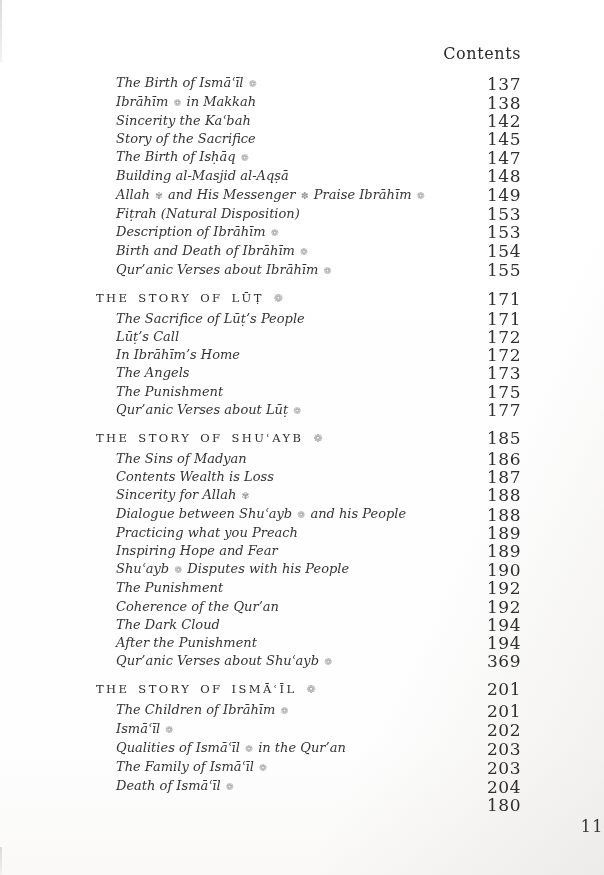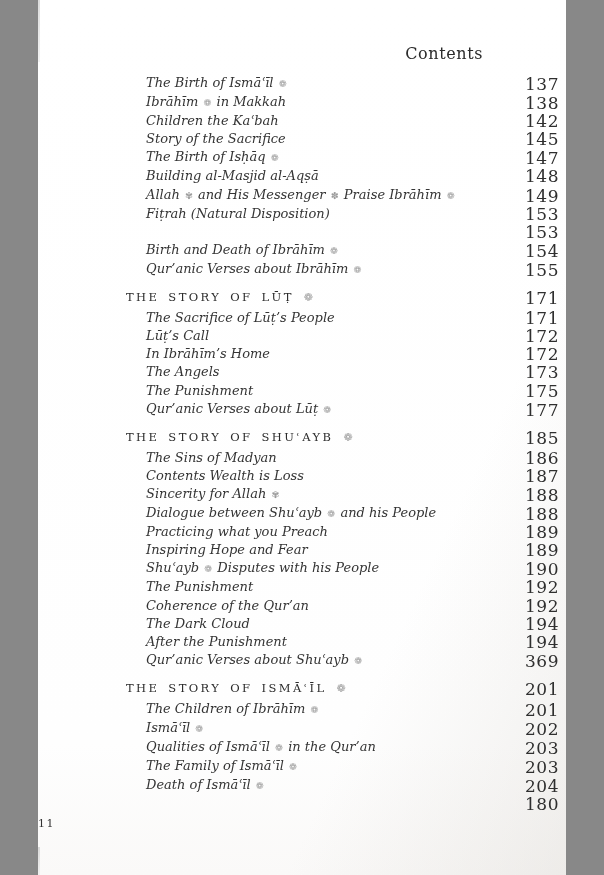--- a/index.html
+++ b/index.html
@@ -1,18 +1,18 @@
 <!DOCTYPE html>
 <html><head>
 <meta charset="utf-8">
 <style>
   html, body { margin: 0; padding: 0; background: #888; }
   .page {
     position: relative;
-    width: 528px;
+    width: 604px;
     height: 875px;
     margin: 0 auto;
     background:
       linear-gradient(115deg, rgba(255,255,255,0) 70%, rgba(214,210,204,0.35) 100%),
       linear-gradient(180deg, #ffffff 0%, #fefefe 85%, #faf9f8 100%);
     background-color: #ffffff;
     font-family: "DejaVu Serif", "Liberation Serif", serif;
     color: #2e2e2e;
     overflow: hidden;
   }
@@ -34,22 +34,23 @@
     color: #2b2b2b;
   }
   .toc {
     position: absolute;
     top: 74px;
     left: 88px;
     width: 433px;
   }
   .row {
     display: flex;
-    align-items: flex-end;
+    align-items: center;
     line-height: 18.1px;
+    margin-left: 8px;
   }
   .entry-row .title {
     font-style: italic;
     font-size: 13px;
     color: #343434;
     padding-left: 20px;
     white-space: nowrap;
   }
   .heading-row {
     margin-top: 9px;
@@ -77,22 +78,22 @@
     color: #9b9b9b;
     padding: 0 1px;
     letter-spacing: 0;
   }
   .heading-row .orn { font-size: 11px; }
   .footer-page {
     position: absolute;
     top: 817px;
     left: 0;
     width: 100%;
-    text-align: left;
-    font-size: 11px;
+    text-align: right;
+    font-size: 16px;
     letter-spacing: 1.5px;
     color: #333333;
   }
 </style>
 </head>
 <body>
 
 <div class="page">
   <div class="scan-edge top"></div>
   <div class="scan-edge bottom"></div>
@@ -103,21 +104,21 @@
       <div>
         <div class="row entry-row">
           <span class="title">The Birth of Ismāʿīl <span class="orn">❁</span></span>
           <span class="pagenum">137</span>
         </div>
         <div class="row entry-row">
           <span class="title">Ibrāhīm <span class="orn">❁</span> in Makkah</span>
           <span class="pagenum">138</span>
         </div>
         <div class="row entry-row">
-          <span class="title">Children the Kaʿbah</span>
+          <span class="title">Sincerity the Kaʿbah</span>
           <span class="pagenum">142</span>
         </div>
         <div class="row entry-row">
           <span class="title">Story of the Sacrifice</span>
           <span class="pagenum">145</span>
         </div>
         <div class="row entry-row">
           <span class="title">The Birth of Isḥāq <span class="orn">❁</span></span>
           <span class="pagenum">147</span>
         </div>
@@ -127,20 +128,21 @@
         </div>
         <div class="row entry-row">
           <span class="title">Allah <span class="orn">✾</span> and His Messenger <span class="orn">✽</span> Praise Ibrāhīm <span class="orn">❁</span></span>
           <span class="pagenum">149</span>
         </div>
         <div class="row entry-row">
           <span class="title">Fiṭrah (Natural Disposition)</span>
           <span class="pagenum">153</span>
         </div>
         <div class="row entry-row">
+          <span class="title">Description of Ibrāhīm <span class="orn">❁</span></span>
           <span class="pagenum">153</span>
         </div>
         <div class="row entry-row">
           <span class="title">Birth and Death of Ibrāhīm <span class="orn">❁</span></span>
           <span class="pagenum">154</span>
         </div>
         <div class="row entry-row">
           <span class="title">Qur’anic Verses about Ibrāhīm <span class="orn">❁</span></span>
           <span class="pagenum">155</span>
         </div>

